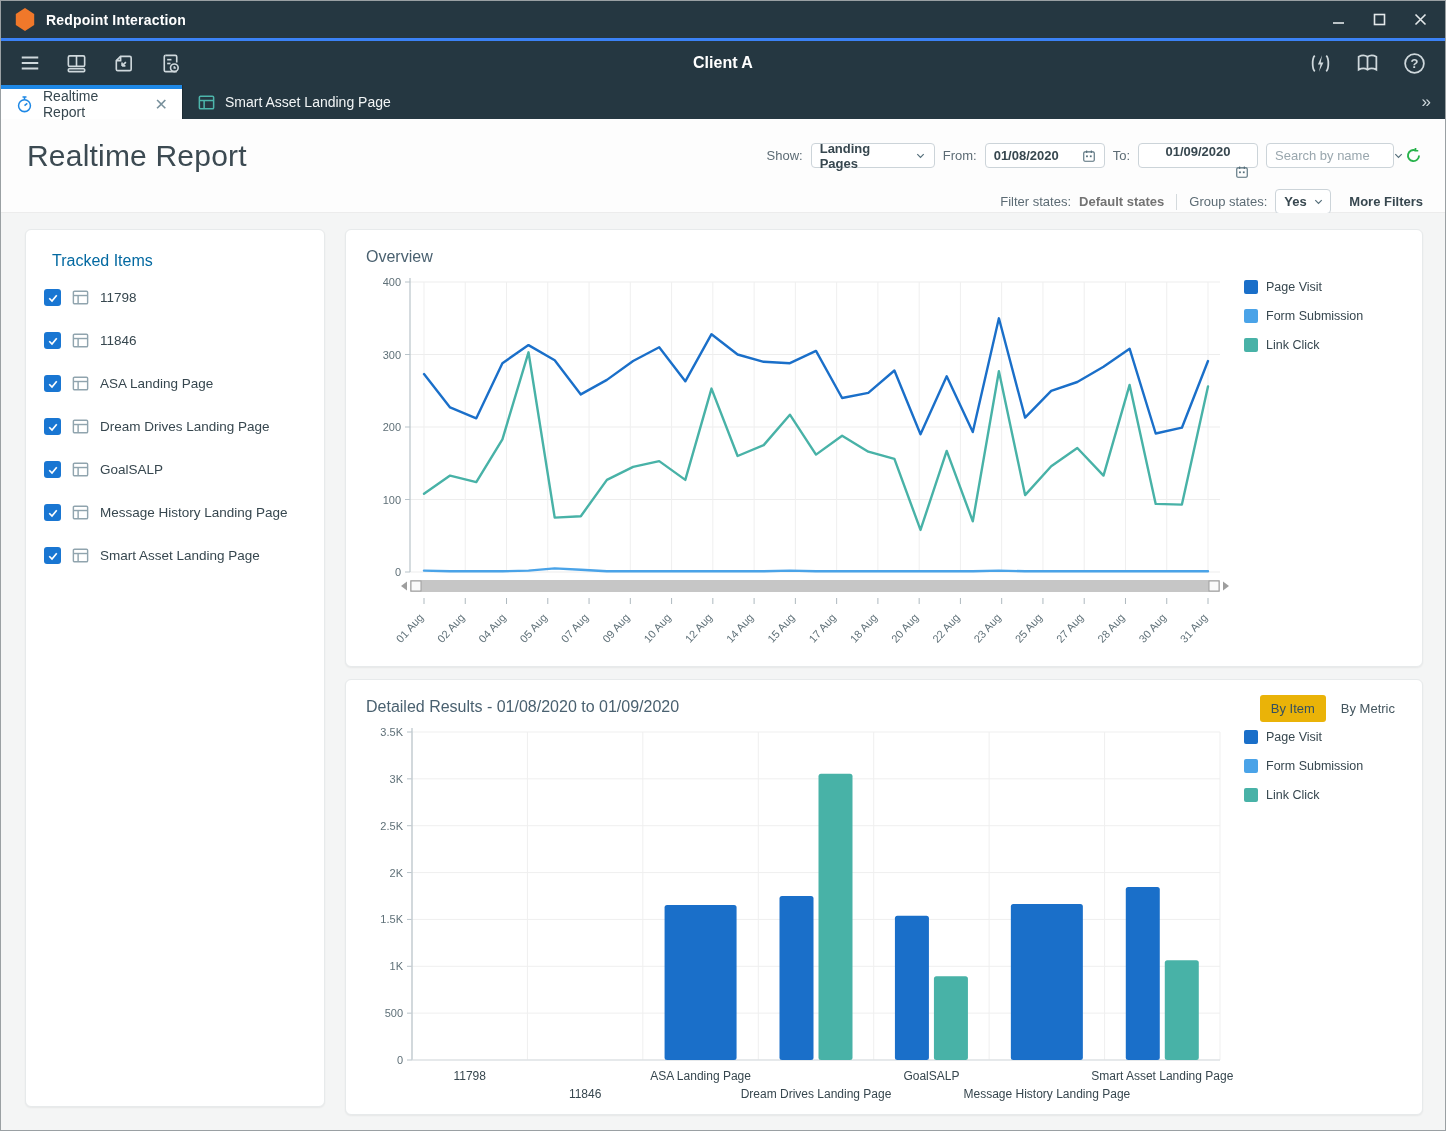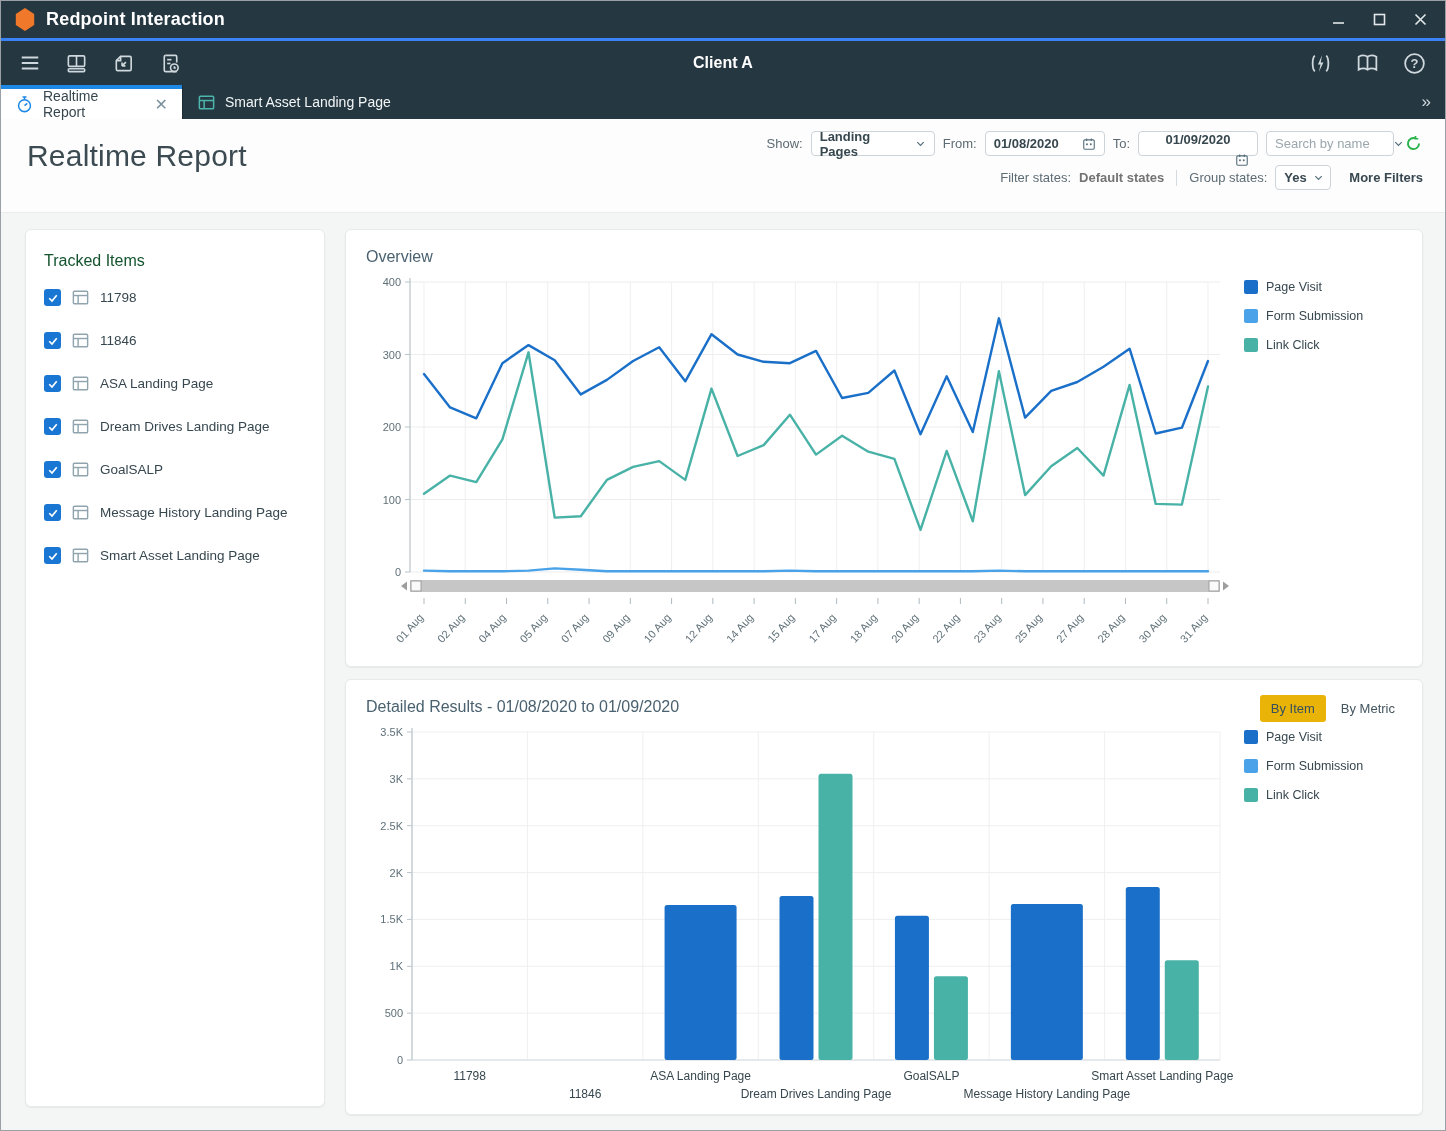--- a/index.html
+++ b/index.html
@@ -2,21 +2,21 @@
 <html><head>
 <meta charset="utf-8">
 <style>
   * { margin:0; padding:0; box-sizing:border-box; }
   html,body { width:1446px; height:1131px; font-family:"Liberation Sans", sans-serif; background:#e9eaeb; }
   .window { width:1446px; height:1131px; display:flex; flex-direction:column; background:#f4f5f5; border:1px solid #9aa0a3; overflow:hidden; }
 
   
   .titlebar { height:37px; background:#253741; display:flex; align-items:center; padding:0 10px 0 14px; flex:0 0 auto; }
   .logo { width:20px; height:23px; background:#f0782a; clip-path:polygon(50% 0,96% 26%,96% 74%,50% 100%,4% 74%,4% 26%); margin-right:11px; }
-  .app-title { color:#fff; font-size:18px; font-weight:bold; letter-spacing:.2px; }
+  .app-title { color:#fff; font-size:14px; font-weight:bold; letter-spacing:.2px; }
   .win-controls { margin-left:auto; display:flex; align-items:center; gap:28px; padding-right:8px; }
   .win-btn { color:#e3e8ea; font-size:15px; line-height:1; cursor:pointer; }
   .win-btn svg { display:block; }
 
   
   .toolbar { height:47px; background:#253741; border-top:3px solid #3b82f6; display:flex; align-items:center; padding:0 18px; flex:0 0 auto; position:relative;gap:41px; }
   .tool-group { display:flex; align-items:center; gap:24px; }
   .tool-ic { color:#cfd8dc; cursor:pointer; display:flex; }
   .client-label { position:absolute; left:0; right:0; text-align:center; color:#fff; font-size:16px; font-weight:bold; pointer-events:none; }
   .toolbar .right { margin-left:auto; display:flex; align-items:center; gap:22px; }
@@ -26,36 +26,36 @@
   .tab { display:flex; align-items:center; gap:9px; padding:0 14px; font-size:14px; cursor:pointer; }
   .tab.active { background:#fff; color:#37474f; border-top:4px solid #1e88e5; padding-top:0; width:181px; }
   .tab.inactive { color:#f2f5f6; border-left:1px solid #1d2c34; }
   .tab .close { color:#78909c; font-size:16px; margin-left:10px; cursor:pointer; }
   .tab-overflow { margin-left:auto; color:#cfd8dc; font-size:17px; display:flex; align-items:center; padding:0 14px; cursor:pointer; }
 
   
   .pagehead { background:#fdfdfd; padding:8px 22px 10px 26px; display:flex; flex:0 0 auto; border-bottom:1px solid #ececec; height:94px; }
   .page-title { font-size:30px; font-weight:400; color:#3c4a52; margin-top:12px; letter-spacing:.2px; }
   .filters { margin-left:auto; display:flex; flex-direction:column; align-items:flex-end; gap:9px; padding-top:4px; }
-  .frow { display:flex; align-items:center; gap:8px; font-size:13px; color:#5c6b74; }
+  .frow { display:flex; align-items:center; gap:8px; font-size:13px; color:#5c6b74;margin-top:12px; }
   .fbox { display:flex; align-items:center; gap:6px; border:1px solid #ccd4d9; border-radius:4px; background:#fff; height:25px; padding:0 8px; color:#37474f; font-weight:bold; font-size:13px; cursor:pointer; }
   .fbox .chev { color:#546e7a; display:flex; }
   .fbox.search { width:128px; font-weight:normal; }
   .fbox.search input { border:none; outline:none; width:112px; font-size:13px; color:#37474f; font-family:inherit; background:transparent; }
   .fbox.search input::placeholder { color:#9aa7ae; }
   .refresh { color:#27b24b; display:flex; cursor:pointer; margin-left:2px; }
   .fs-value { color:#737373; font-weight:bold; }
   .fdivider { width:1px; height:16px; background:#d4dadd; margin:0 4px; }
   .more-filters { color:#37474f; font-size:13px; font-weight:bold; margin-left:10px; cursor:pointer; }
 
   
   .content { flex:1; display:flex; gap:20px; padding:16px 22px 23px 24px; background:#f4f5f5; overflow:hidden; }
   .card { background:#fff; border:1px solid #e7eaeb; border-radius:6px; box-shadow:0 1px 2px rgba(0,0,0,.06); }
   .tracked { width:300px; flex:0 0 auto; padding:18px 16px; }
-  .tracked h2 { font-size:16px; font-weight:400; color:#14532d; margin:4px 0 18px 2px; }
+  .tracked h2 { font-size:16px; font-weight:400; color:#0369a1; margin:4px 0 18px 10px; }
   .titem { display:flex; align-items:center; gap:10px; margin:0 0 24px 2px; }
   .titem .cb { width:17px; height:17px; background:#1976d2; border-radius:3px; display:flex; align-items:center; justify-content:center; cursor:pointer; flex:0 0 auto; }
   .titem .cb svg { display:block; }
   .titem .ticon { color:#90a4ae; display:flex; }
   .titem .tlabel { font-size:13.5px; color:#37474f; }
 
   .maincol { flex:1; display:flex; flex-direction:column; gap:12px; min-width:0; }
   .chartcard { padding:14px 16px; flex:1; display:flex; flex-direction:column; }
   .chartcard h3 { font-size:16px; font-weight:400; color:#4a6170; margin:4px 0 6px 4px; }
   .card-head { display:flex; align-items:center; }

